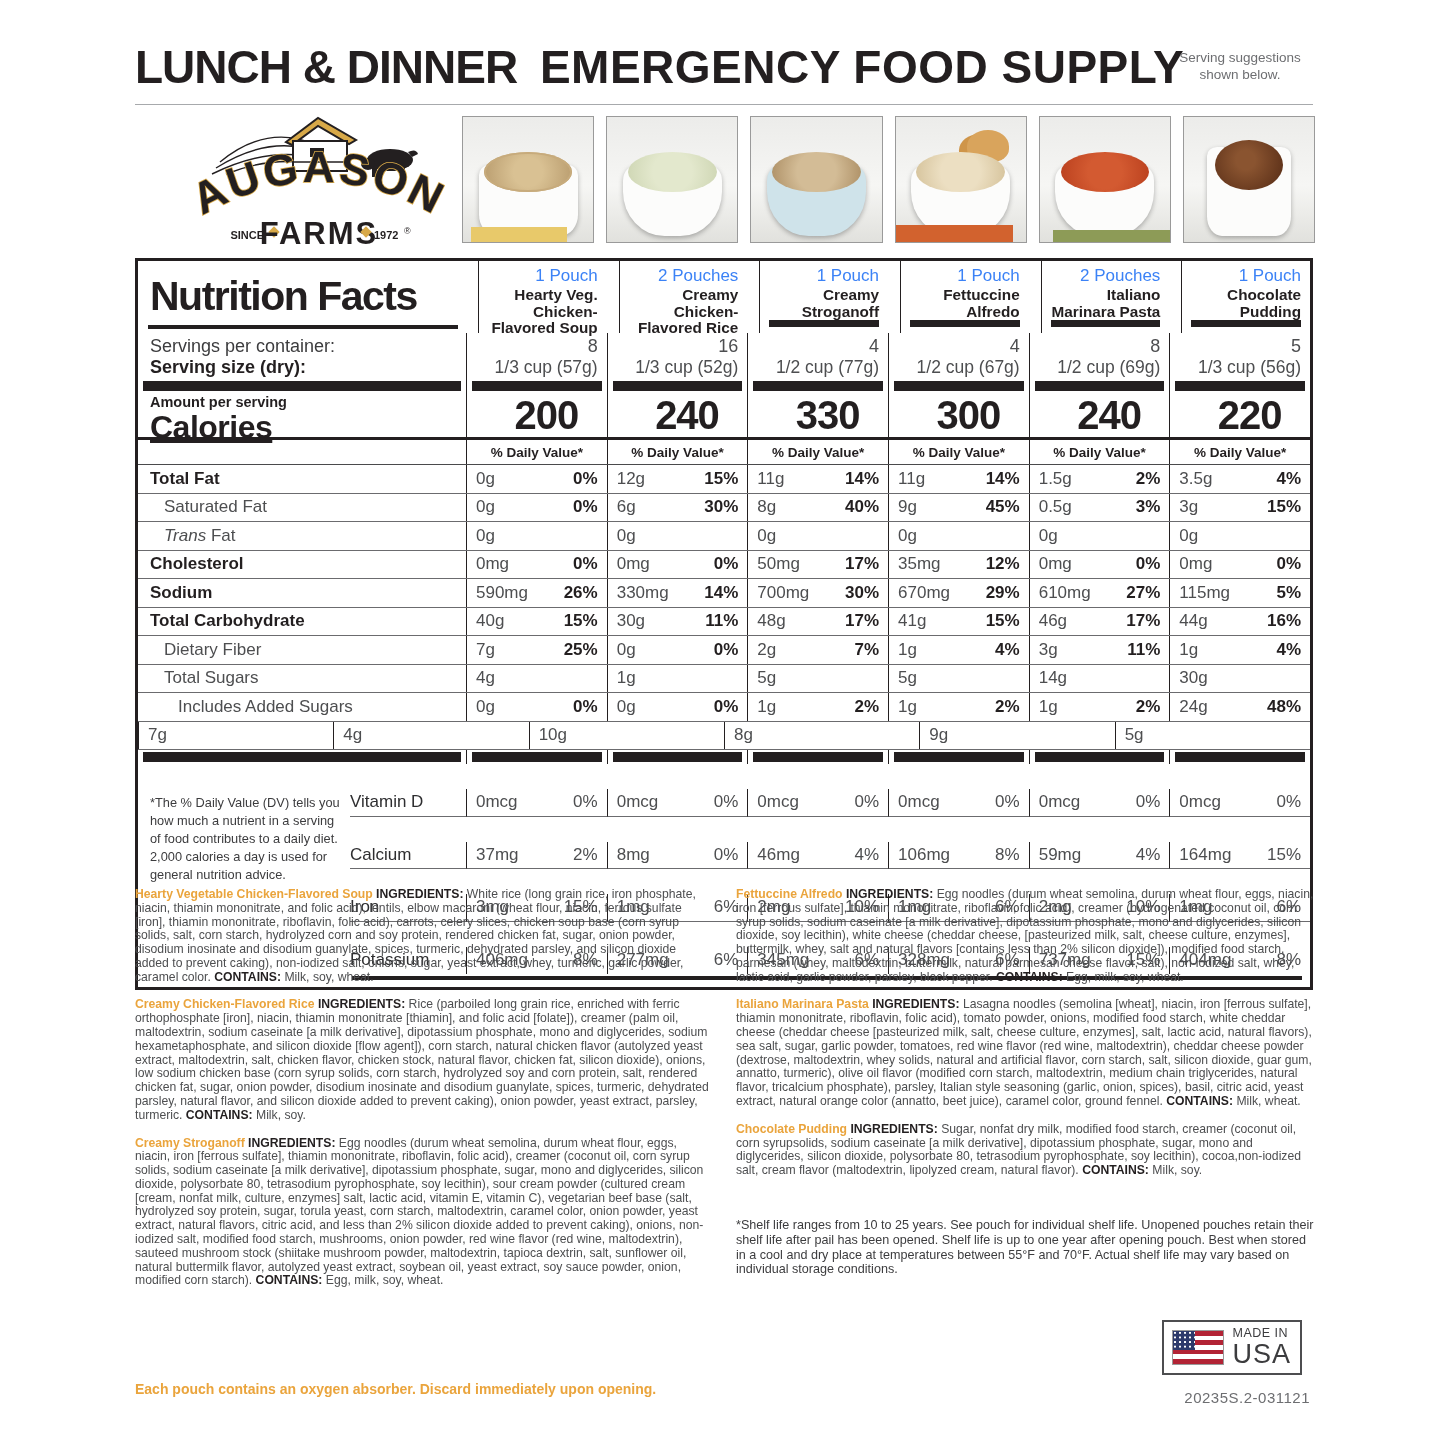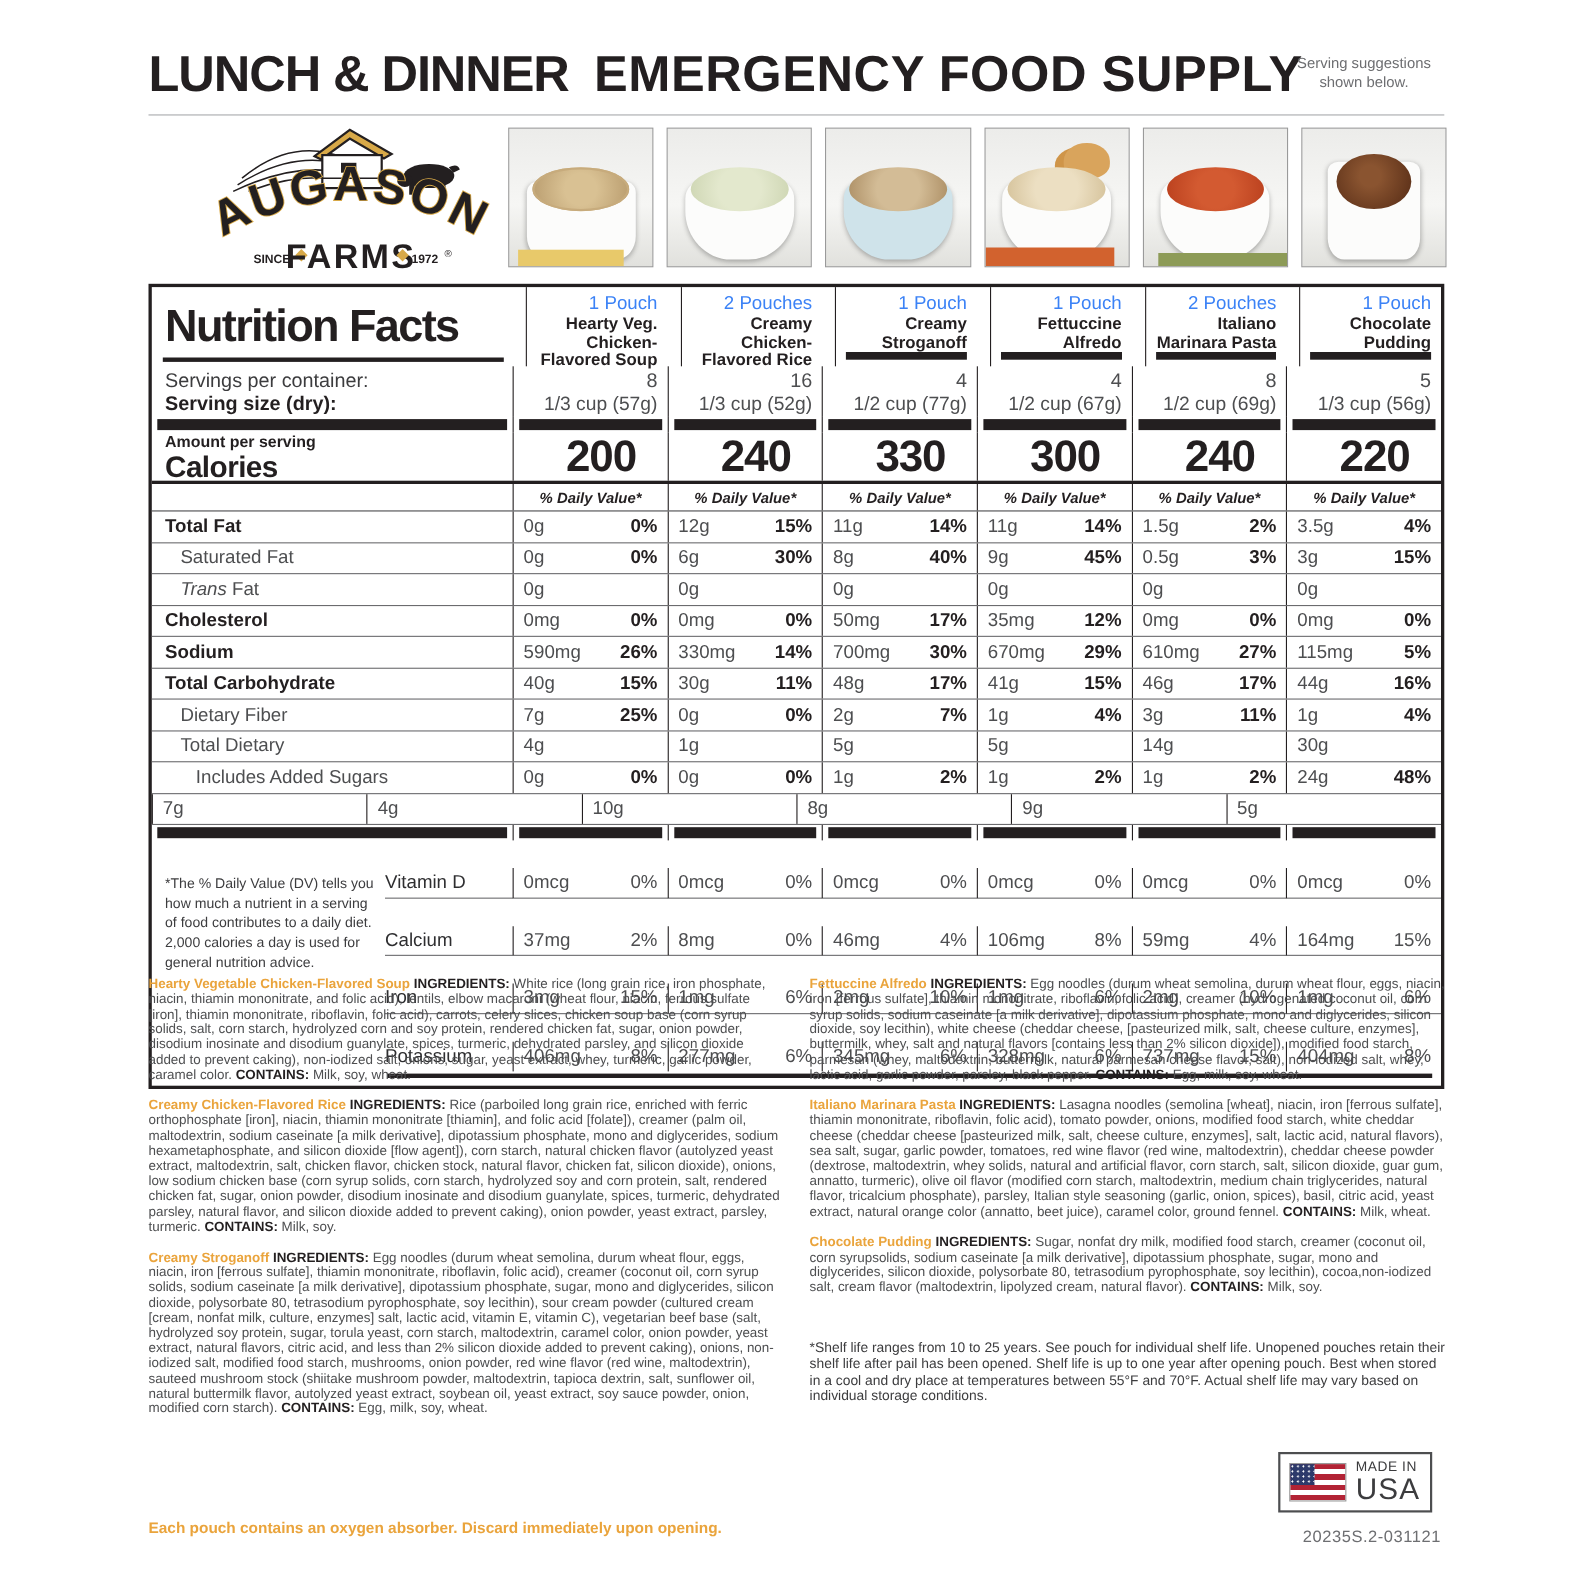--- a/index.html
+++ b/index.html
@@ -58,24 +58,24 @@
   .srv2{font-size:18px;font-weight:700;color:#231f20;line-height:1.15;}
   .scell{text-align:right;padding-top:3px;}
   .sv1{font-size:18px;color:#4d4e50;line-height:1.15;}
   .sv2{font-size:17.5px;color:#4d4e50;line-height:1.15;}
   .barrow{height:14px;}
   .barrow .lab,.barrow .cell{display:flex;align-items:center;padding-left:5px;padding-right:5px;}
   .bar{height:10px;background:#231f20;width:100%;}
   .crow{height:44px;}
   .clab{padding-top:2px;}
   .aps{font-size:14.5px;font-weight:700;line-height:1.1;}
-  .cal{font-size:27px;font-weight:900;letter-spacing:-0.5px;line-height:1.05;}
+  .cal{font-size:32px;font-weight:900;letter-spacing:-0.5px;line-height:1.05;text-decoration:underline;}
   .ccell{display:flex;align-items:center;justify-content:center;padding-left:28px;}
   .calnum{font-size:40px;font-weight:900;letter-spacing:-1px;}
-  .dvrow{height:24px;border-top:3.5px solid #231f20;border-bottom:1.2px solid #4a4a4c;font-style:italic;}
+  .dvrow{height:24px;border-top:3.5px solid #231f20;border-bottom:1.2px solid #4a4a4c;}
   .dvcell{display:flex;align-items:center;justify-content:center;}
   .dvtext{font-size:13.5px;font-weight:700;}
   .nrow{height:27.5px;border-bottom:1.2px solid #6b6b6e;}
   .nlab{font-size:17px;display:flex;align-items:center;}
   .nlab.main{font-weight:700;}
   .nlab.sub{color:#4d4e50;padding-left:26px;}
   .nlab.sub2{color:#4d4e50;padding-left:40px;}
   .ncell{display:flex;align-items:center;justify-content:space-between;}
   .amt{font-size:17px;color:#4d4e50;}
   .pct{font-size:17px;font-weight:700;color:#231f20;margin-left:auto;}
@@ -495,21 +495,21 @@
         <div class="cell ncell">
           <div class="amt">3g</div>
           <div class="pct">11%</div>
         </div>
         <div class="cell ncell">
           <div class="amt">1g</div>
           <div class="pct">4%</div>
         </div>
       </div>
       <div class="row nrow">
-        <div class="lab nlab sub">Total Dietary</div>
+        <div class="lab nlab sub">Total Sugars</div>
         <div class="cell ncell">
           <div class="amt">4g</div>
         </div>
         <div class="cell ncell">
           <div class="amt">1g</div>
         </div>
         <div class="cell ncell">
           <div class="amt">5g</div>
         </div>
         <div class="cell ncell">

